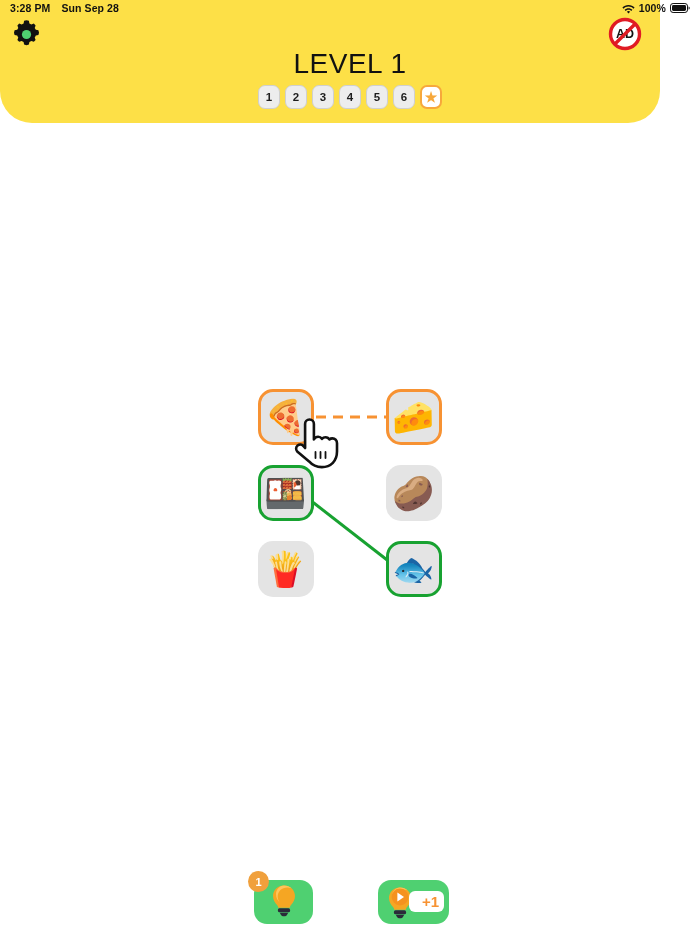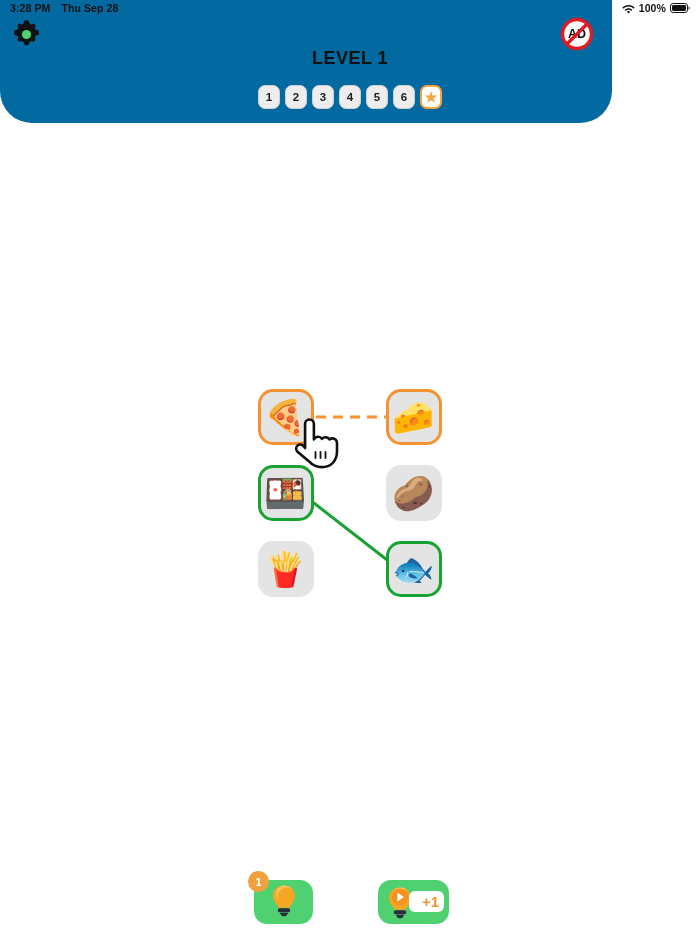--- a/index.html
+++ b/index.html
@@ -6,22 +6,22 @@
   html, body {
     width: 700px; height: 934px;
     background: #ffffff;
     font-family: "Liberation Sans", sans-serif;
     overflow: hidden;
   }
   #app { position: relative; width: 700px; height: 934px; background:#ffffff; }
 
   
   .header {
-    position: absolute; left: 0; top: 0; width: 612px; height: 123px;
-    background: #0369a1;
+    position: absolute; left: 0; top: 0; width: 660px; height: 123px;
+    background: #fde047;
     border-bottom-left-radius: 32px; border-bottom-right-radius: 32px;
   }
   .statusbar {
     position: absolute; left: 0; top: 0; width: 700px; height: 16px;
     display: flex; align-items: center; padding: 0 10px;
     font-size: 10.5px; font-weight: bold; color: #111;
   }
   .sb-left { display: flex; align-items: center; gap: 11px; }
   .sb-right { margin-left: auto; display: flex; align-items: center; gap: 4px; }
   .sb-time, .sb-date, .sb-batt-pct { letter-spacing: .1px; }
@@ -31,21 +31,21 @@
   .gear-btn {
     position: absolute; left: 10px; top: 18px; width: 33px; height: 33px;
     cursor: pointer;
   }
   .noad-btn {
     position: absolute; right: 18px; top: 17px; width: 34px; height: 34px;
     cursor: pointer;
   }
   .level-title {
     position: absolute; left: 0; top: 48px; width: 700px;
-    text-align: center; font-size: 18px; font-weight: bold; color: #111;
+    text-align: center; font-size: 28px; font-weight: normal; color: #111;
     letter-spacing: .5px;
   }
   .pill-row {
     position: absolute; left: 0; top: 85px; width: 700px;
     display: flex; justify-content: center; align-items: center; gap: 5px;
   }
   .pill {
     width: 22px; height: 24px; border-radius: 7px;
     background: #ededed; border: 1px solid #cfcfcf;
     display: flex; align-items: center; justify-content: center;
@@ -101,21 +101,21 @@
 </head>
 <body>
 
 <div id="app">
 
   <div class="header">
 
     <div class="statusbar">
       <div class="sb-left">
         <span class="sb-time">3:28 PM</span>
-        <span class="sb-date">Thu Sep 28</span>
+        <span class="sb-date">Sun Sep 28</span>
       </div>
       <div class="sb-right">
         <span class="wifi-icon">
           <svg width="13" height="10" viewBox="0 0 13 10">
             <path d="M6.5 1C4 1 1.9 2 .4 3.5l1.1 1.2C2.8 3.4 4.5 2.6 6.5 2.6s3.7.8 5 2.1l1.1-1.2C11.1 2 9 1 6.5 1z" fill="#111"></path>
             <path d="M6.5 4.2c-1.5 0-2.9.6-3.9 1.6l1.1 1.2c.7-.7 1.7-1.2 2.8-1.2s2.1.5 2.8 1.2l1.1-1.2c-1-1-2.4-1.6-3.9-1.6z" fill="#111"></path>
             <path d="M6.5 7.1c-.6 0-1.2.3-1.6.7l1.6 1.7 1.6-1.7c-.4-.4-1-.7-1.6-.7z" fill="#111"></path>
           </svg>
         </span>
         <span class="sb-batt-pct">100%</span>

